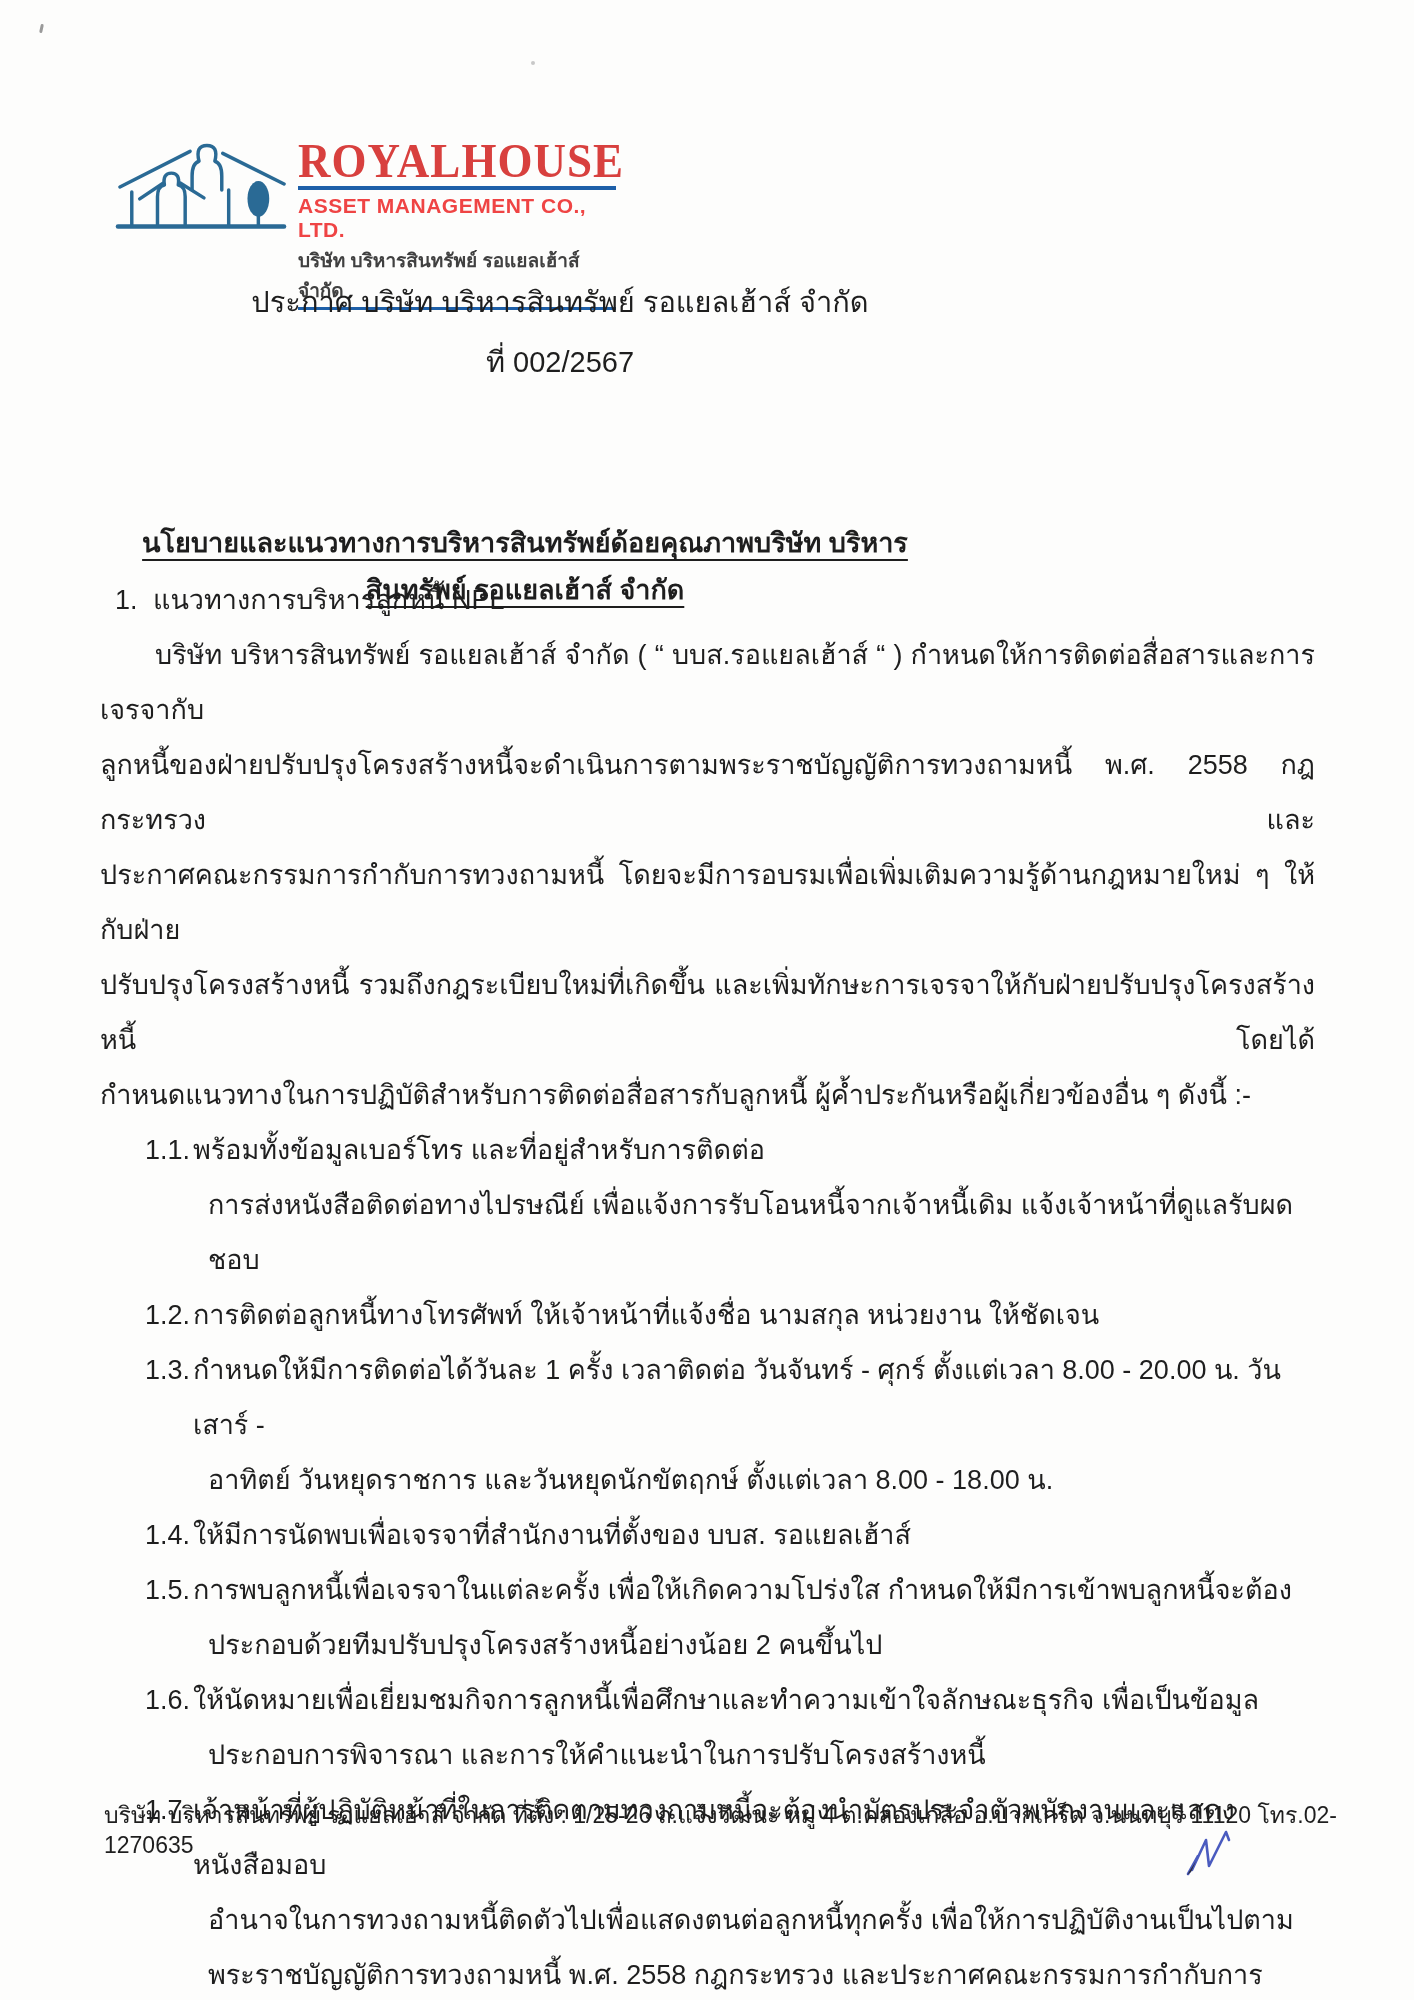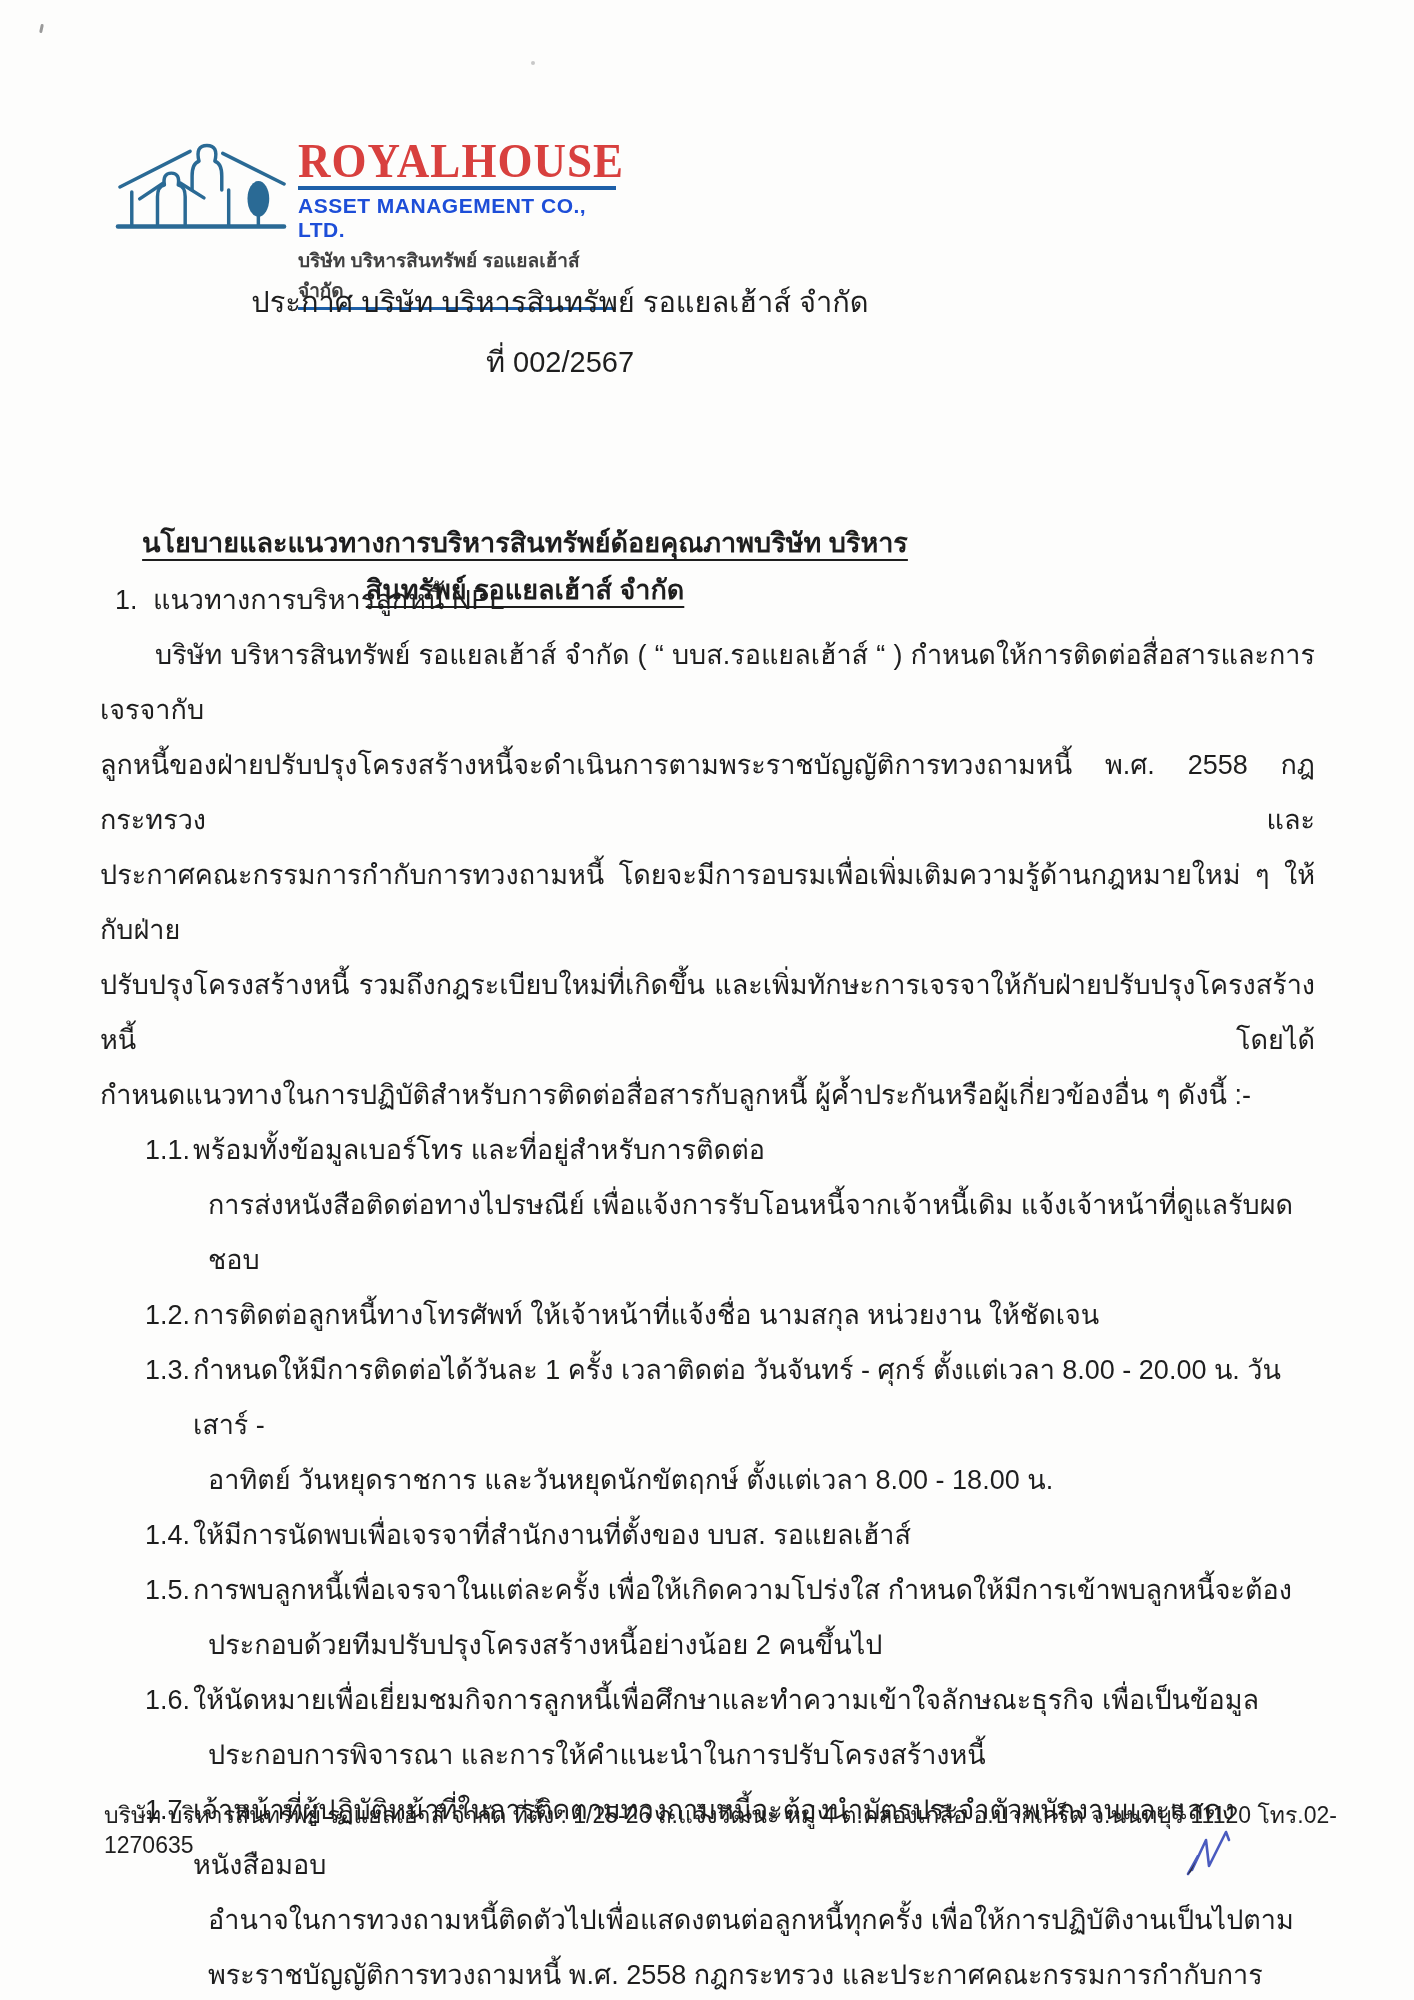--- a/index.html
+++ b/index.html
@@ -87,21 +87,21 @@
           <path d="M148,80 V89"></path>
 
           <path d="M6,91 H174" stroke-width="4.5"></path>
         </g>
         <ellipse cx="148" cy="63" rx="11" ry="18" fill="#2a6a95"></ellipse>
       </svg>
     </div>
     <div class="logo-text">
       <div class="brand" style="color:#d8403e;">ROYALHOUSE</div>
       <div class="brand-rule" style="background:#1d5fa8;"></div>
-      <div class="subtitle" style="color:#1d4ed8;">ASSET MANAGEMENT CO., LTD.</div>
+      <div class="subtitle" style="color:#ef4444;">ASSET MANAGEMENT CO., LTD.</div>
       <div class="thainame" style="color:#404040;">บริษัท บริหารสินทรัพย์ รอแยลเฮ้าส์ จำกัด</div>
     </div>
   </div>
 
   <div class="doc-header">
     <div class="hline">ประกาศ บริษัท บริหารสินทรัพย์ รอแยลเฮ้าส์ จำกัด</div>
     <div class="hline">ที่ 002/2567</div>
   </div>
 
   <div class="sec-heading">

